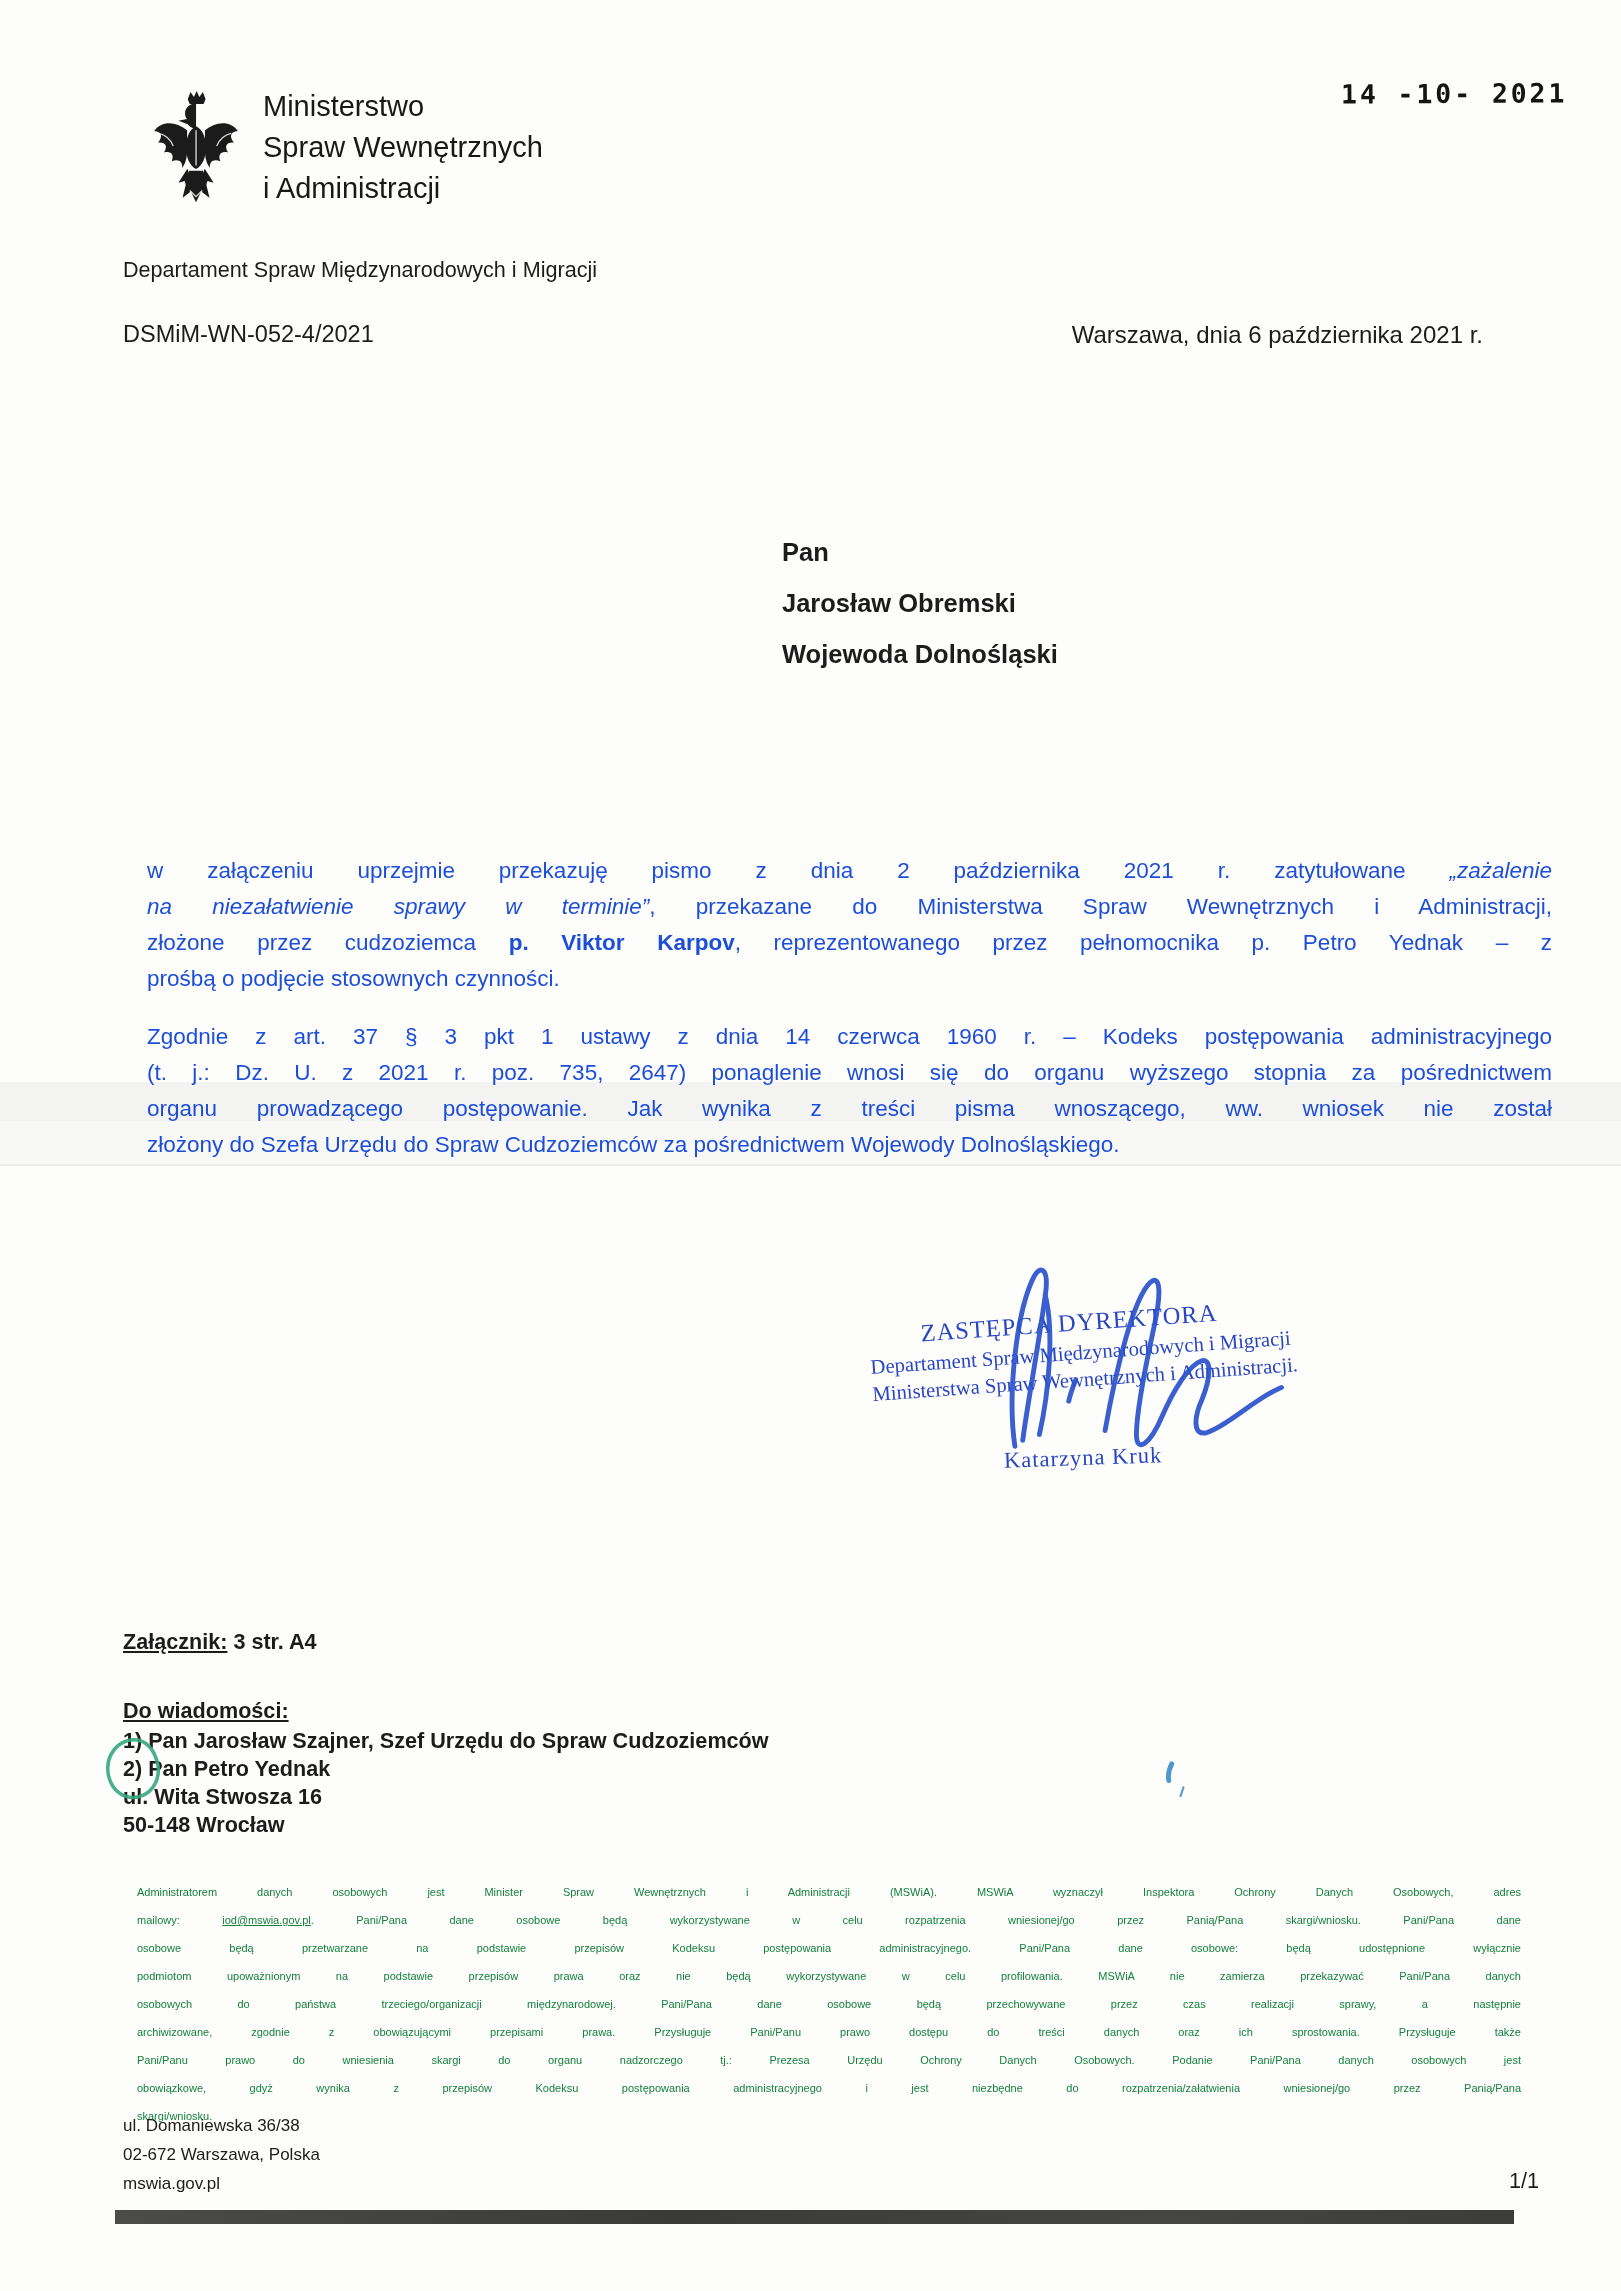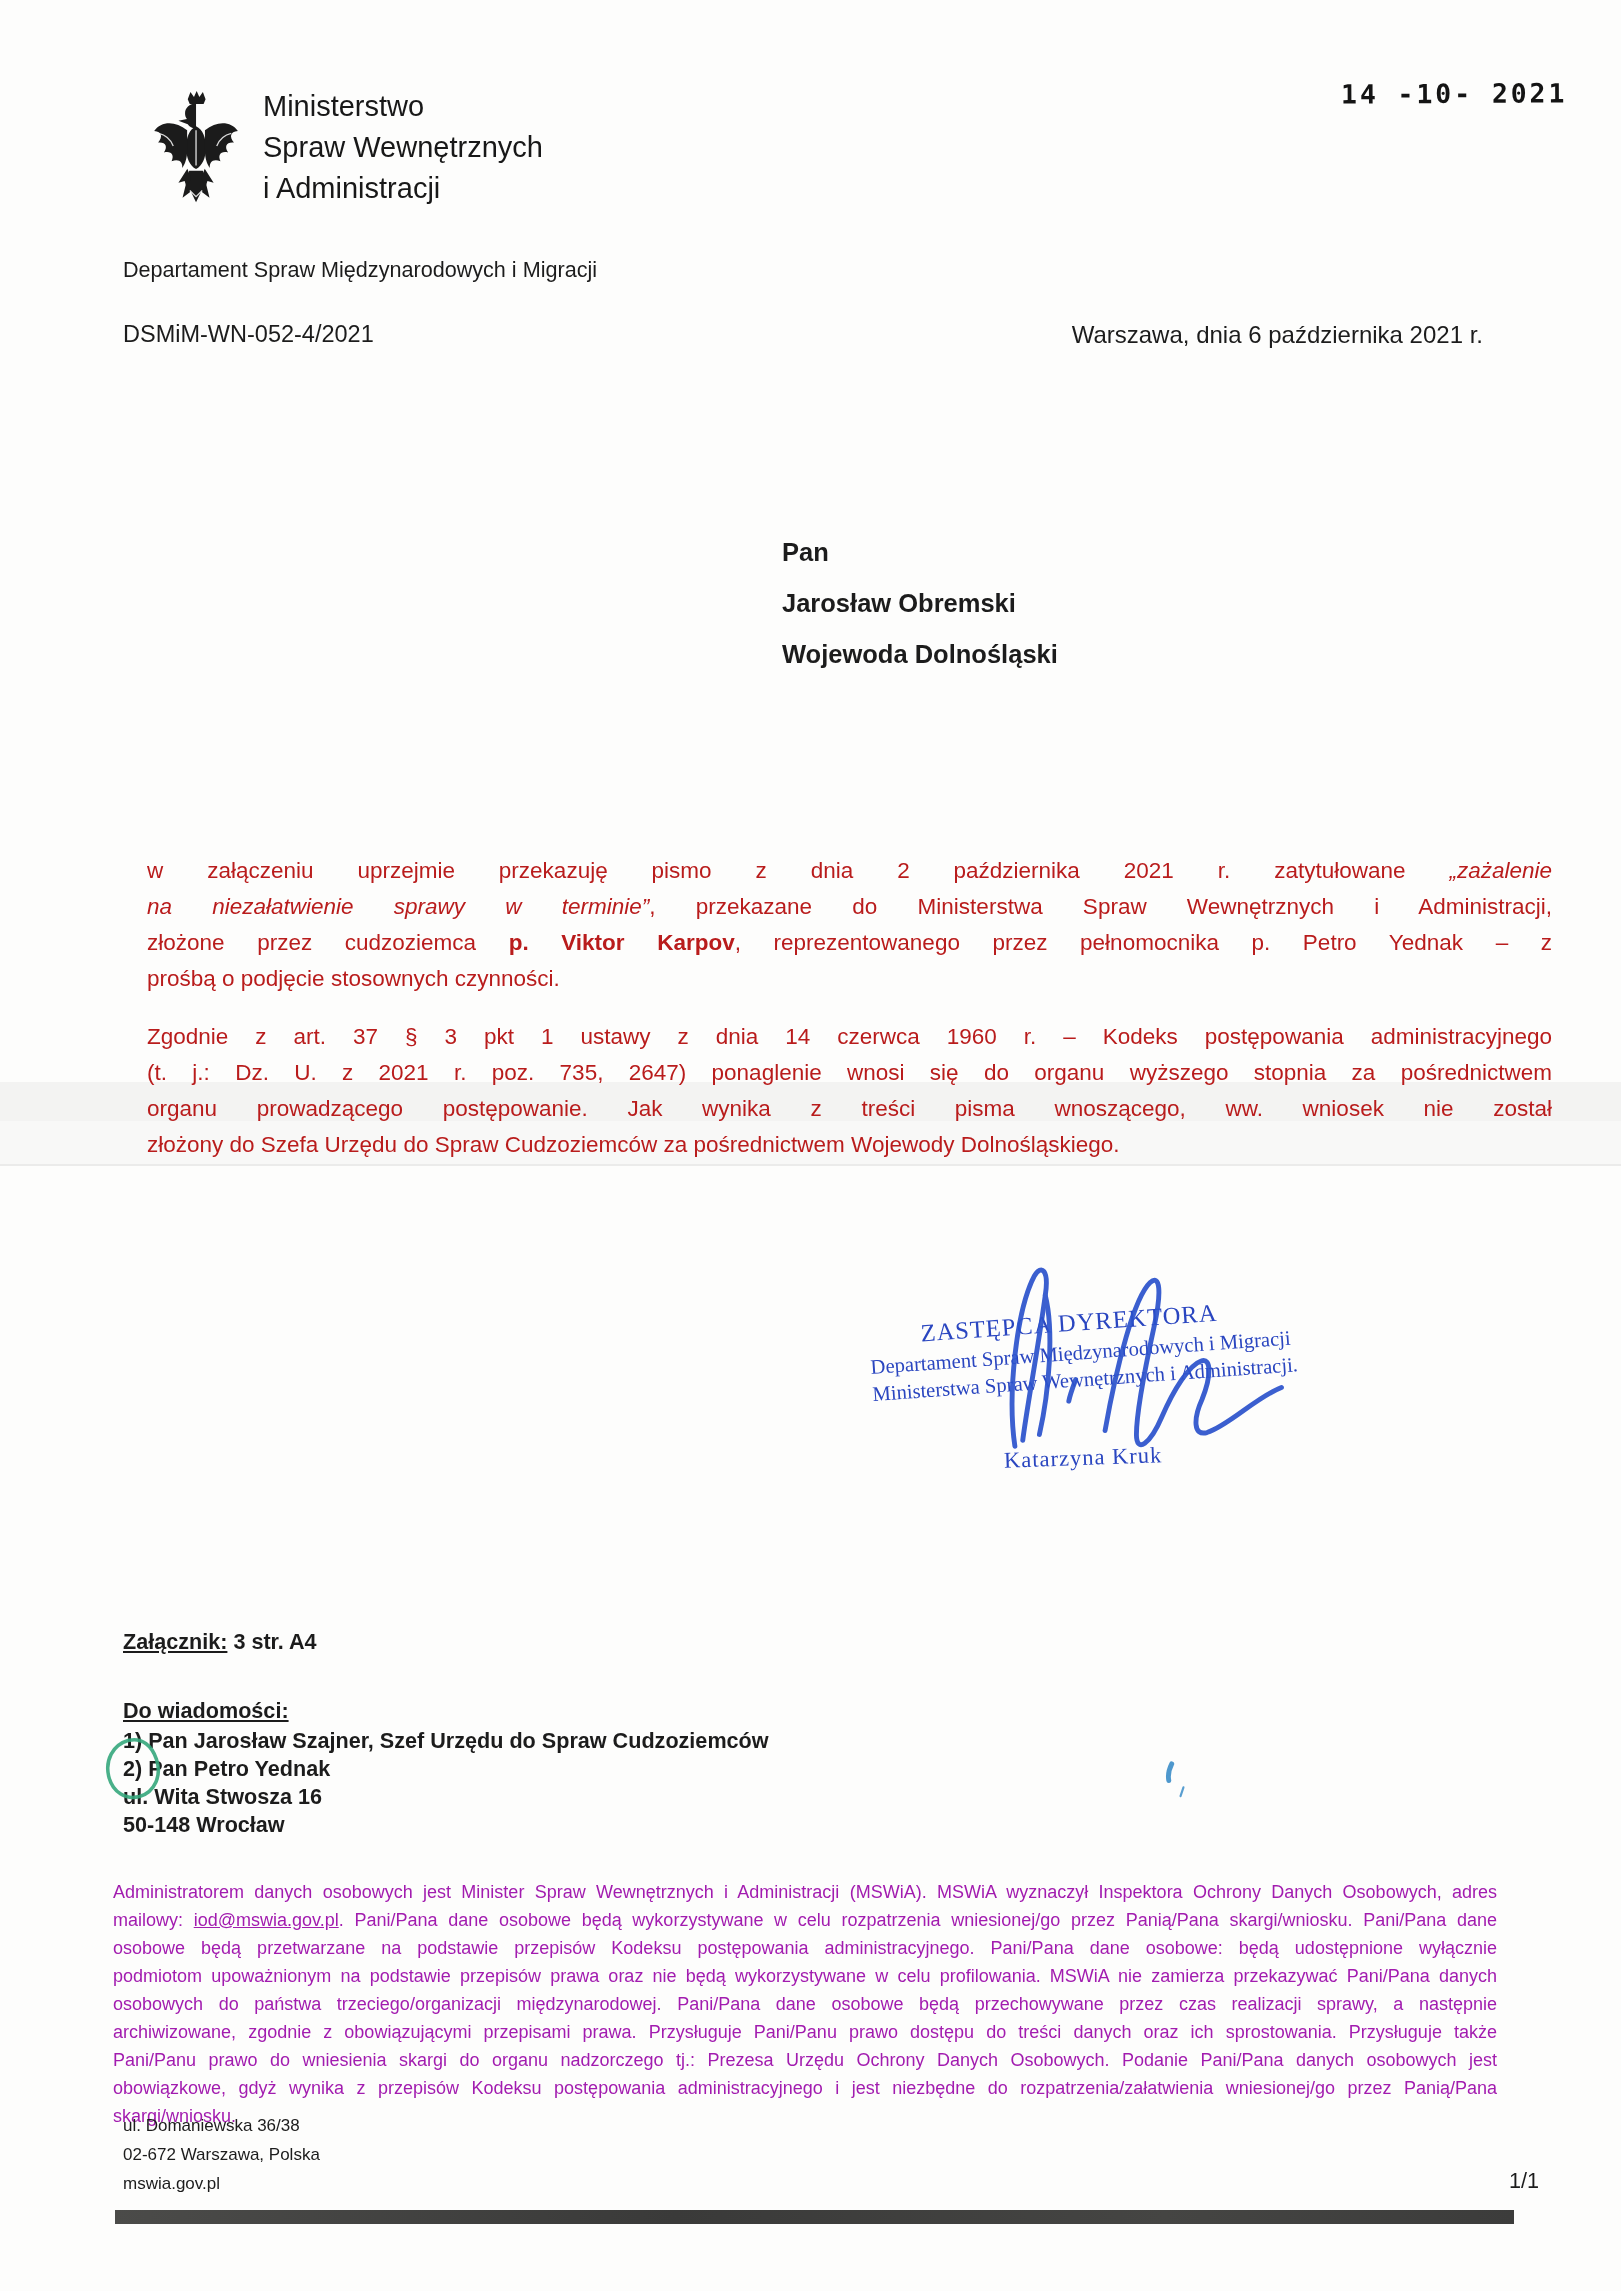--- a/index.html
+++ b/index.html
@@ -28,21 +28,21 @@
     font-family:"DejaVu Sans Mono",monospace;
     font-size:26.5px;font-weight:bold;letter-spacing:2.9px;color:#141414;
     transform:rotate(-0.3deg);
   }
   .dept{position:absolute;left:123px;top:257px;font-size:21.6px;}
   .ref{position:absolute;left:123px;top:321px;font-size:23.5px;}
   .placedate{position:absolute;right:171px;top:321px;font-size:24px;}
 
   .recipient{position:absolute;left:782px;top:527px;font-size:25.5px;font-weight:700;line-height:51px;}
 
-  .para{position:absolute;left:147px;width:1405px;font-size:22.5px;line-height:36px;color:#b91c1c;}
+  .para{position:absolute;left:147px;width:1405px;font-size:22.5px;line-height:36px;color:#1d4ed8;}
   .para1{top:853px;}
   .para2{top:1019px;}
   .tline{text-align:justify;text-align-last:justify;}
   .tline.tlast{text-align-last:left;}
   span.b{font-weight:700;}
   span.i{font-style:italic;}
   span.u{text-decoration:underline;text-align:center;}
 
   
   .stamp{
@@ -59,21 +59,21 @@
     transform:rotate(-2deg);letter-spacing:1px;
   }
   .signature{position:absolute;left:956px;top:1262px;width:353px;height:196px;}
 
   .attachment{position:absolute;left:123px;top:1629px;font-size:21.6px;font-weight:700;}
   .dist-heading{position:absolute;left:123px;top:1698px;font-size:21.6px;font-weight:700;text-decoration:underline;}
   .dist-items{position:absolute;left:123px;top:1727px;font-size:21.6px;font-weight:700;line-height:28px;}
   .circle-annot{position:absolute;left:102px;top:1735px;width:63px;height:65px;}
   .inkmark{position:absolute;left:1160px;top:1760px;width:43px;height:43px;}
 
-  .privacy{position:absolute;left:113px;top:1878px;width:1384px;font-size:18px;line-height:28px;color:#a21caf;}
+  .privacy{position:absolute;left:137px;top:1878px;width:1384px;font-size:11px;line-height:28px;color:#15803d;}
   .footer-address{position:absolute;left:123px;top:2111px;font-size:17px;line-height:29px;}
   .pagenum{position:absolute;right:115px;top:2168px;font-size:21.6px;}
   .bottom-bar{position:absolute;left:115px;top:2210px;width:1399px;height:13.7px;
     background:linear-gradient(90deg,#4b4b49,#3a3a39 40%,#454543 75%,#3c3c3b);}
 </style>
 </head>
 <body>
 
 <div class="page">
 

